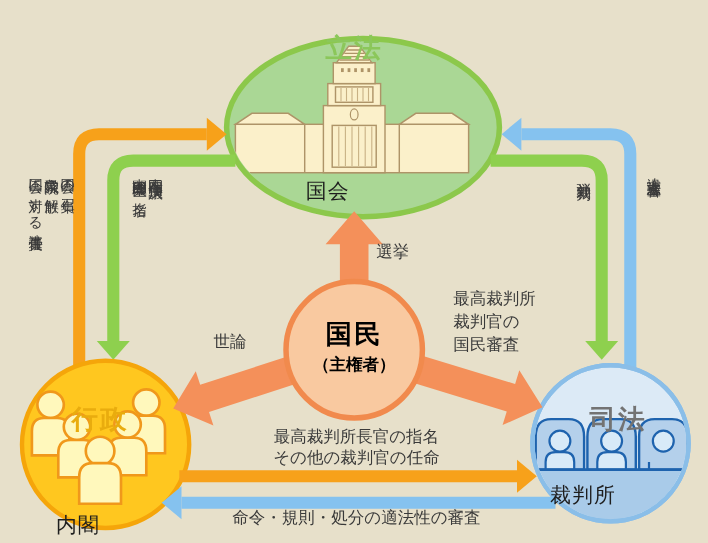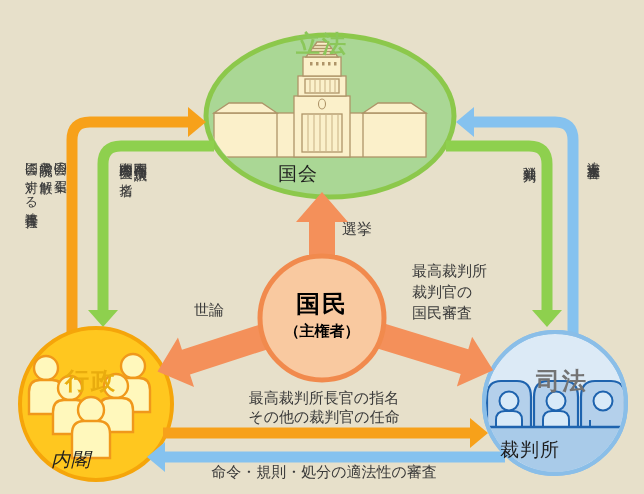--- a/index.html
+++ b/index.html
@@ -4,21 +4,21 @@
 <style>
   html,body{margin:0;padding:0;}
   .stage{
     position:relative; width:644px; height:494px; overflow:hidden;
     background:#e7e0ca;
     font-family:"DejaVu Sans", sans-serif;
     color:#3a3a3a;
   }
   .stage svg{position:absolute;left:0;top:0;}
   .label{position:absolute; font-size:15px; line-height:1.25; white-space:nowrap;}
-  .label.center{text-align:center; white-space:normal;}
+  .label.center{text-align:center; white-space:normal;font-family:Liberation Mono, monospace;}
   .vlabel{
     position:absolute; writing-mode:vertical-rl; text-orientation:upright;
     font-size:13px; letter-spacing:1px; line-height:1.12; color:#3a3a3a;
   }
   .vlabel span{display:block;}
   .title{position:absolute; font-weight:bold; font-size:24px; letter-spacing:2px; text-align:center;margin-top:24px;}
   .organ{position:absolute; font-size:19px; color:#1e1e1e; text-align:left; letter-spacing:1px;}
   .people-txt{position:absolute; text-align:center; color:#000000; font-weight:bold;}
   .people-txt .big{display:block; font-size:24px; letter-spacing:2px;}
   .people-txt .small{display:block; font-size:15px; margin-top:2px;}
@@ -163,21 +163,21 @@
 
     <g>
       <circle cx="322" cy="318" r="62" fill="#f9c9a0" stroke="#f18a4d" stroke-width="5"></circle>
     </g>
   </svg>
 
   <div class="title" style="left:282px; top:4px; width:80px; color:#8bc75a;">立法</div>
   <div class="organ" style="left:278px; top:161px; width:100px;">国会</div>
 
   <div class="title" style="left:51px; top:341px; width:80px; color:#e9ac0e;">行政</div>
-  <div class="organ" style="left:51px; top:447px; width:80px;font-style:italic;">内閣</div>
+  <div class="organ" style="left:51px; top:465px; width:80px;">内閣</div>
 
   <div class="title" style="left:522px; top:341px; width:80px; color:#737373;">司法</div>
   <div class="organ" style="left:500px; top:437px; width:120px;">裁判所</div>
 
   <div class="people-txt" style="left:262px; top:288px; width:120px;">
     <span class="big">国民</span>
     <span class="small">（主権者）</span>
   </div>
 
   <div class="vlabel" style="left:24px; top:152px; width:43px; height:170px;">

